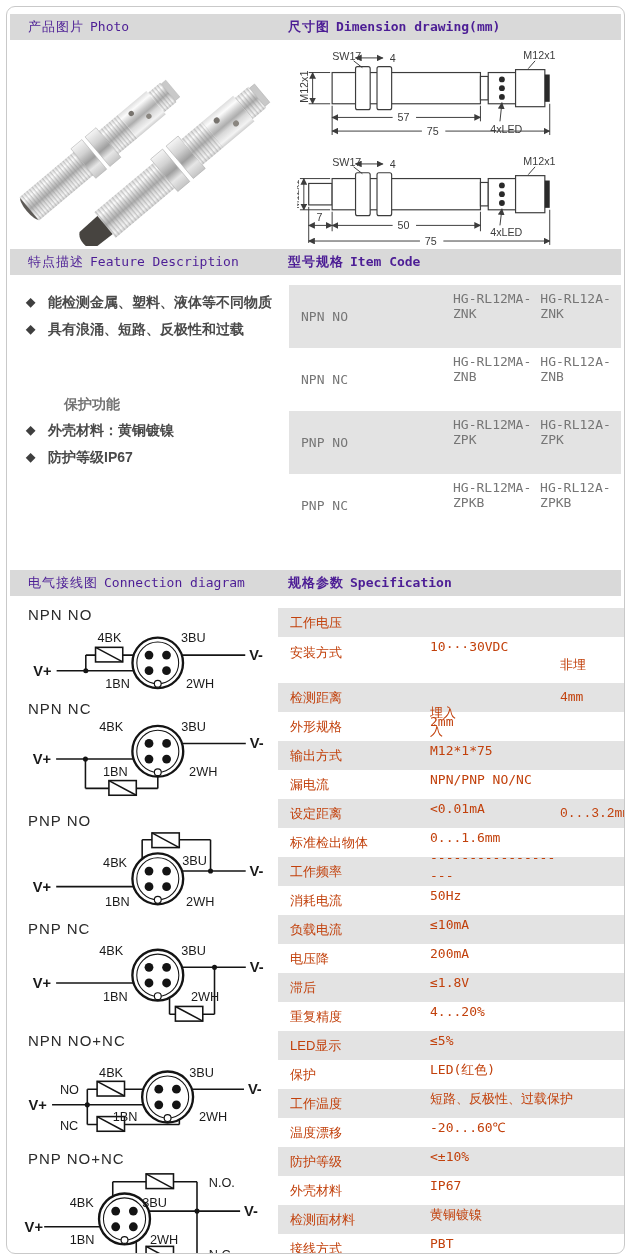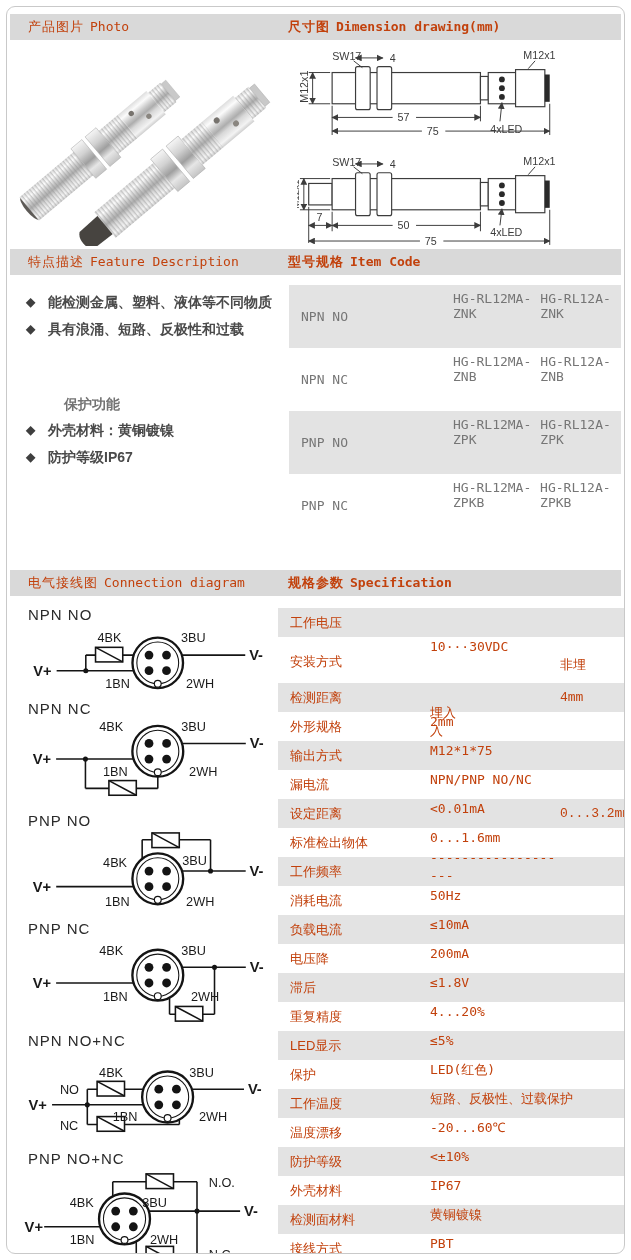--- a/index.html
+++ b/index.html
@@ -2,21 +2,21 @@
 <html><head>
 <meta charset="utf-8">
 <style>
   html,body{margin:0;padding:0;background:#fff;}
   .canvas{position:relative;width:631px;height:1260px;background:#fff;overflow:hidden;
     font-family:"Liberation Sans",sans-serif;}
   .page{position:absolute;left:6px;top:6px;width:619px;height:1248px;background:#fff;
     border:1px solid #c9c9c9;border-radius:9px;overflow:hidden;box-sizing:border-box;}
   
   .bar{margin:0 3px;height:26px;background:#d9d9d9;display:flex;align-items:center;
-    color:#c2410c;font-size:13px;}
+    color:#4c1d95;font-size:13px;}
   .bar .bl{width:260px;padding-left:18px;white-space:nowrap;}
   .bar .br{flex:1;white-space:nowrap;font-weight:bold;}
   .bar .zh{letter-spacing:1px;}
   .bar .en{font-family:"DejaVu Sans Mono",monospace;margin-left:6px;}
   .bar1{margin-top:7px;}
   .bar2{margin-top:3px;align-items:center;}
   .bar3{margin-top:18px;}
   
   .body{display:flex;padding:0 3px;}
   .body1{height:206px;}
@@ -53,21 +53,21 @@
   .wire .pin{fill:#141414;stroke:none;}
   .wire .dot{fill:#141414;stroke:none;}
   .wire .load{stroke:#141414;stroke-width:1.6;fill:#fff;}
   .wire .notch{stroke:#141414;stroke-width:1.2;fill:#fff;}
   .wire text{font-size:13px;fill:#1a1a1a;}
   .wire text.pwr{font-size:15px;font-weight:bold;}
   
   .sp-table{padding-top:12px;color:#c2410c;}
   .sp-row{height:29px;display:flex;align-items:center;}
   .sp-row.tall{height:46px;align-items:flex-start;}
-  .sp-row.tall .sp-label{padding-top:16px;}
+  .sp-row.tall .sp-label{padding-top:7px;}
   .sp-row.tall .sp-val,.sp-row.tall .sp-val2{padding-top:19px;}
   .sp-label{width:152px;padding-left:12px;font-size:13px;box-sizing:border-box;}
   .sp-val{width:130px;font-family:"DejaVu Sans Mono",monospace;font-size:13px;line-height:18px;margin-top:48px;}
   .sp-val2{flex:1;font-family:Liberation Mono, monospace;font-size:13px;}
   
   .photo-wrap{padding:2px 0 0 2px;}
 </style>
 </head>
 <body>
 

